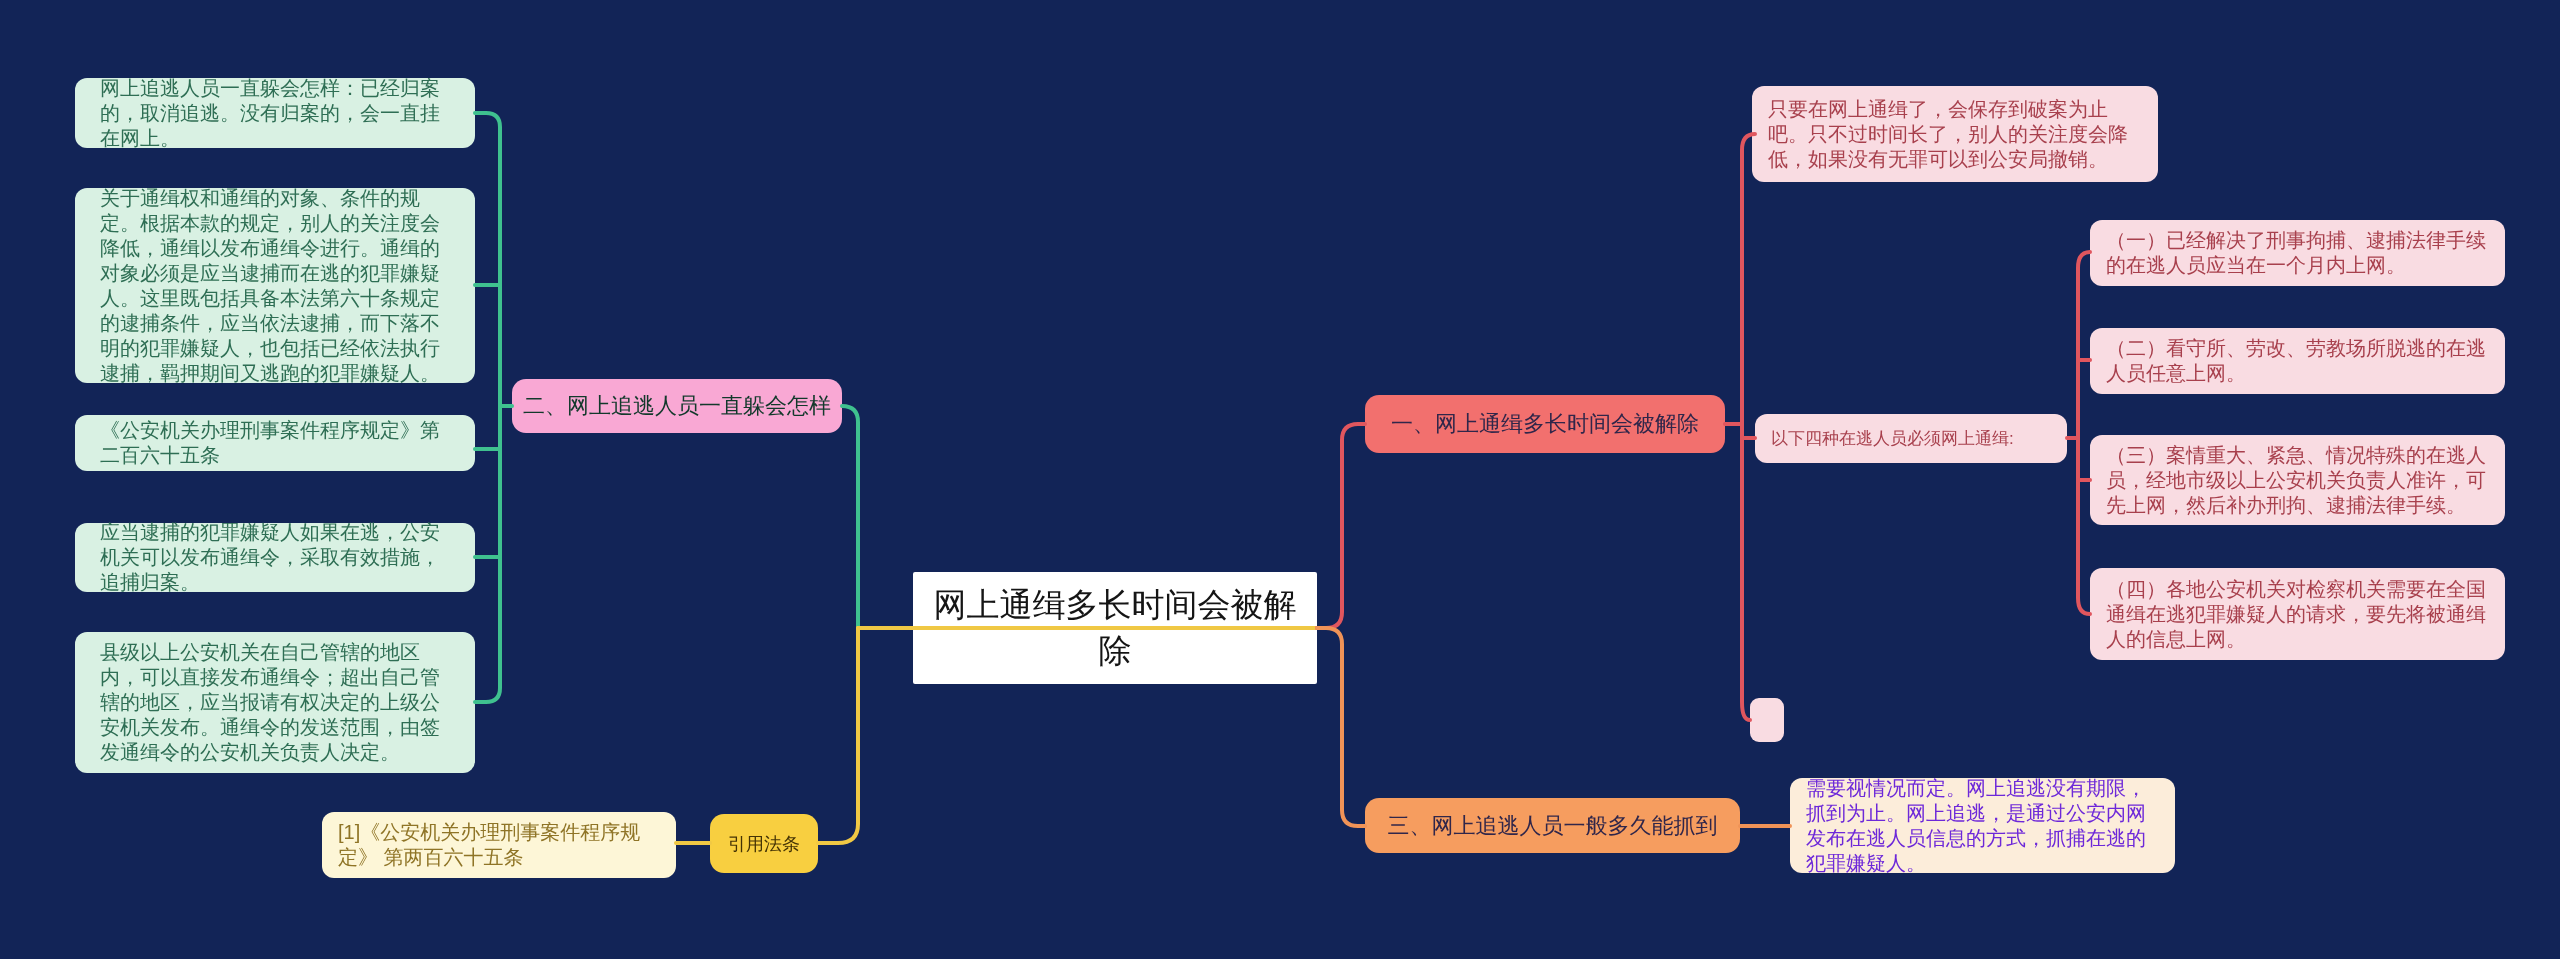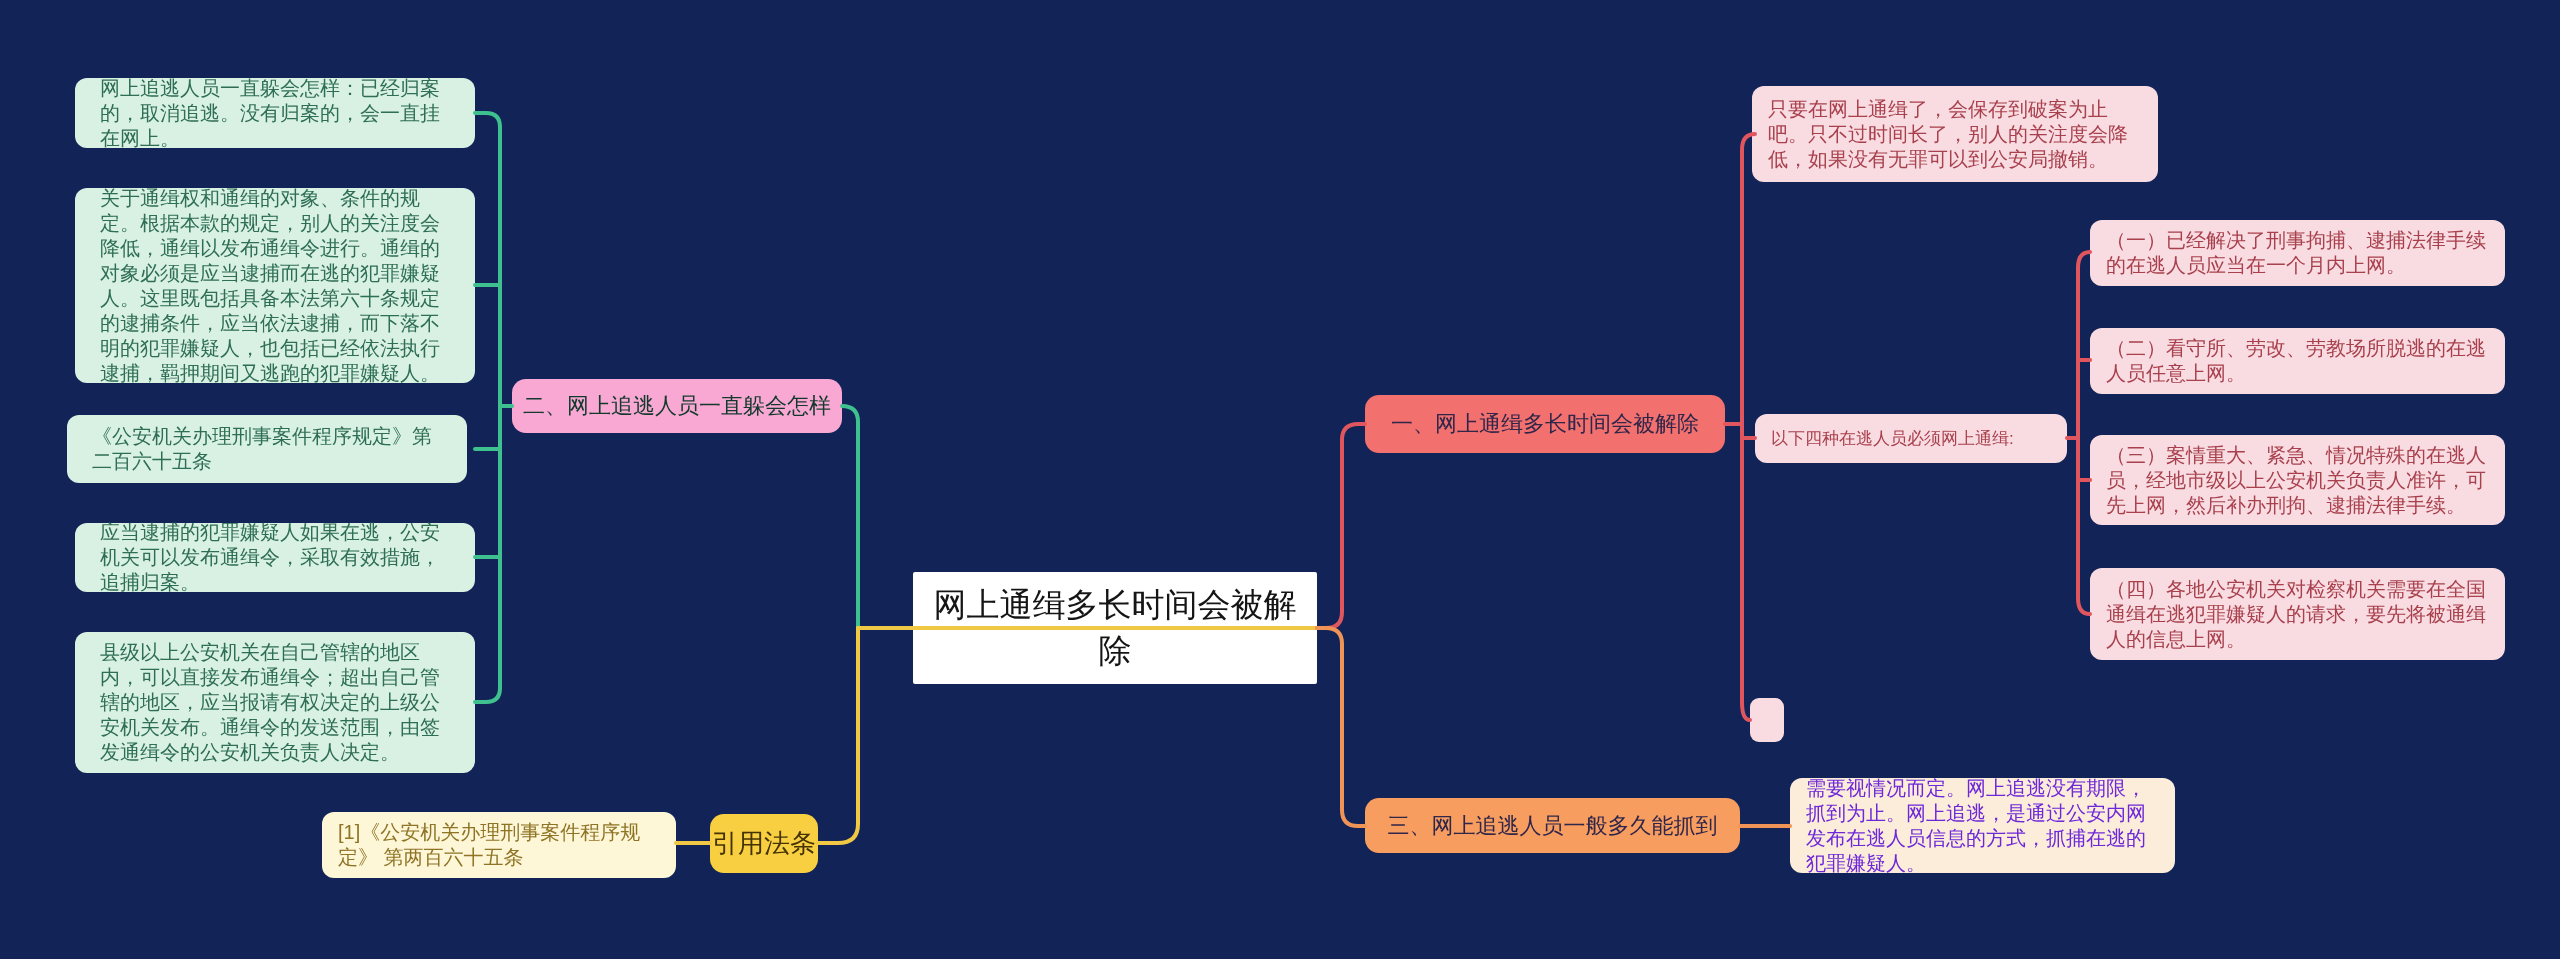--- a/index.html
+++ b/index.html
@@ -16,42 +16,42 @@
   .pink{background:#f9dce2;color:#a8404d;}
   .creamY{background:#fdf6d7;color:#8f7426;}
   .creamO{background:#fcedda;color:#6d28d9;}
   .topic{
     position:absolute;display:flex;align-items:center;justify-content:center;
     box-sizing:border-box;border-radius:14px;font-size:22px;white-space:nowrap;
   }
   .t-green{background:#f9a8d4;color:#12392b;}
   .t-red{background:#f2706e;color:#30264a;}
   .t-orange{background:#f69d5f;color:#30264a;}
-  .t-yellow{background:#f8cf40;color:#443305;font-size:26px;}
+  .t-yellow{background:#f8cf40;color:#443305;font-size:18px;}
   .root{
     position:absolute;display:flex;align-items:center;justify-content:center;
     box-sizing:border-box;background:#ffffff;color:#151515;border-radius:2px;
     font-size:33px;line-height:46px;text-align:center;padding:0 10px;
   }
   .lines{position:absolute;left:0;top:0;pointer-events:none;}
   .nowrap{white-space:nowrap;font-size:17px;}
   .empty-node{position:absolute;background:#f9dce2;border-radius:9px;}
 </style>
 </head>
 <body>
 
 <div class="canvas">
 
   <div class="note mint" style="left:75px;top:78px;width:400px;height:70px">
     <span>网上追逃人员一直躲会怎样：已经归案的，取消追逃。没有归案的，会一直挂在网上。</span>
   </div>
   <div class="note mint" style="left:75px;top:188px;width:400px;height:195px">
     <span>关于通缉权和通缉的对象、条件的规定。根据本款的规定，别人的关注度会降低，通缉以发布通缉令进行。通缉的对象必须是应当逮捕而在逃的犯罪嫌疑人。这里既包括具备本法第六十条规定的逮捕条件，应当依法逮捕，而下落不明的犯罪嫌疑人，也包括已经依法执行逮捕，羁押期间又逃跑的犯罪嫌疑人。</span>
   </div>
-  <div class="note mint" style="left:67px;top:415px;width:400px;height:68px">
+  <div class="note mint" style="left:75px;top:415px;width:400px;height:56px">
     <span>《公安机关办理刑事案件程序规定》第二百六十五条</span>
   </div>
   <div class="note mint" style="left:75px;top:523px;width:400px;height:69px">
     <span>应当逮捕的犯罪嫌疑人如果在逃，公安机关可以发布通缉令，采取有效措施，追捕归案。</span>
   </div>
   <div class="note mint" style="left:75px;top:632px;width:400px;height:141px">
     <span>县级以上公安机关在自己管辖的地区内，可以直接发布通缉令；超出自己管辖的地区，应当报请有权决定的上级公安机关发布。通缉令的发送范围，由签发通缉令的公安机关负责人决定。</span>
   </div>
 
   <div class="topic t-green" style="left:512px;top:379px;width:330px;height:54px">

